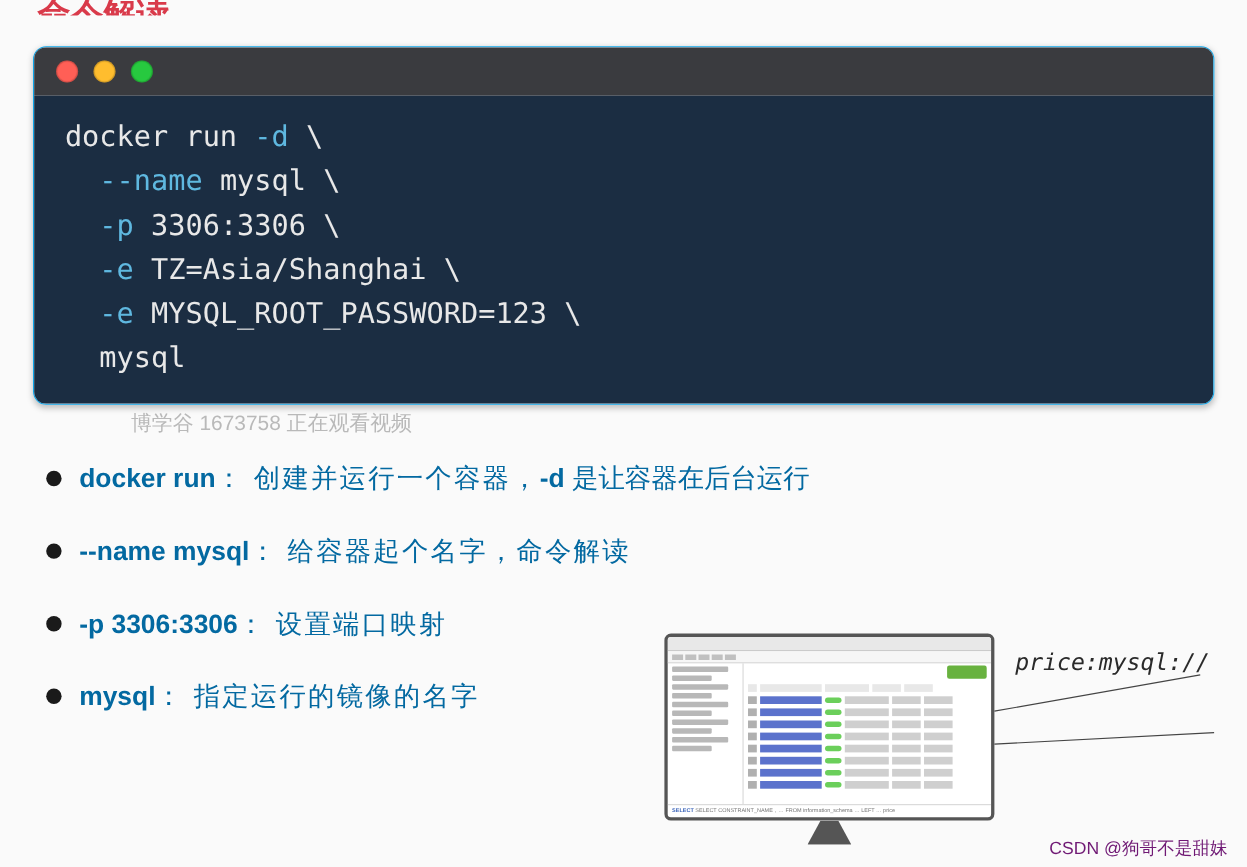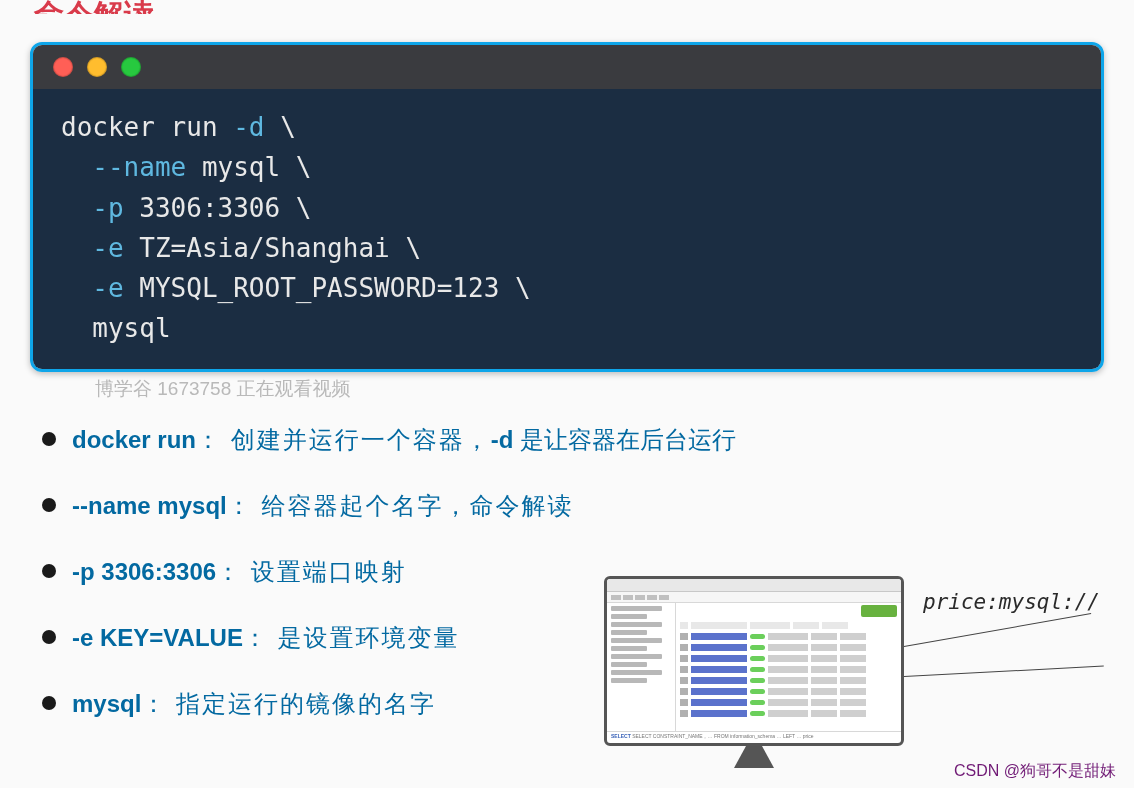--- a/index.html
+++ b/index.html
@@ -20,21 +20,21 @@
     margin: 0;
     line-height: 1;
     height: 14px;
     overflow: hidden;
   }
   .terminal {
     margin: 28px 30px 0 30px;
     border-radius: 12px;
     overflow: hidden;
     box-shadow: 0 2px 6px rgba(0,0,0,0.25);
-    border: 3px solid #0ea5e9;
+    border: 1px solid #0ea5e9;
   }
   .term-titlebar {
     height: 44px;
     background: #3a3b3f;
     display: flex;
     align-items: center;
     padding-left: 20px;
     gap: 14px;
   }
   .dot { width: 20px; height: 20px; border-radius: 50%; }
@@ -48,21 +48,21 @@
     font-size: 26px;
     line-height: 1.55;
     padding: 18px 28px 20px 28px;
   }
   .term-body pre { margin: 0; white-space: pre; }
   .flag { color: #5fb8e0; }
   .watermark {
     color: #b9b9b9;
     font-size: 19px;
     text-align: left;
-    padding-left: 95px;
+    padding-left: 119px;
     margin-top: 4px;
   }
   .list {
     margin: 20px 30px 0 42px;
     padding: 0;
     list-style: none;
   }
   .list li {
     position: relative;
     padding-left: 30px;
@@ -170,21 +170,20 @@
   mysql</pre>
   </div>
 </div>
 
 <div class="watermark">博学谷 1673758 正在观看视频</div>
 
 <ul class="list" id="bullet-list">
     <li><b>docker run</b><span class="colon-wide">： 创建并运行一个容器，</span><b>-d</b> 是让容器在后台运行</li>
     <li><b>--name mysql</b><span class="colon-wide">： 给容器起个名字，命令解读</span></li>
     <li><b>-p 3306:3306</b><span class="colon-wide">： 设置端口映射</span></li>
-    <li><b>-e KEY=VALUE</b><span class="colon-wide">： 是设置环境变量</span></li>
     <li><b>mysql</b><span class="colon-wide">： 指定运行的镜像的名字</span></li>
   </ul>
 
 <div class="diagram">
   <div class="monitor">
     <div class="mon-tabs"></div>
     <div class="mon-toolbar">
         <span></span>
         <span></span>
         <span></span>

